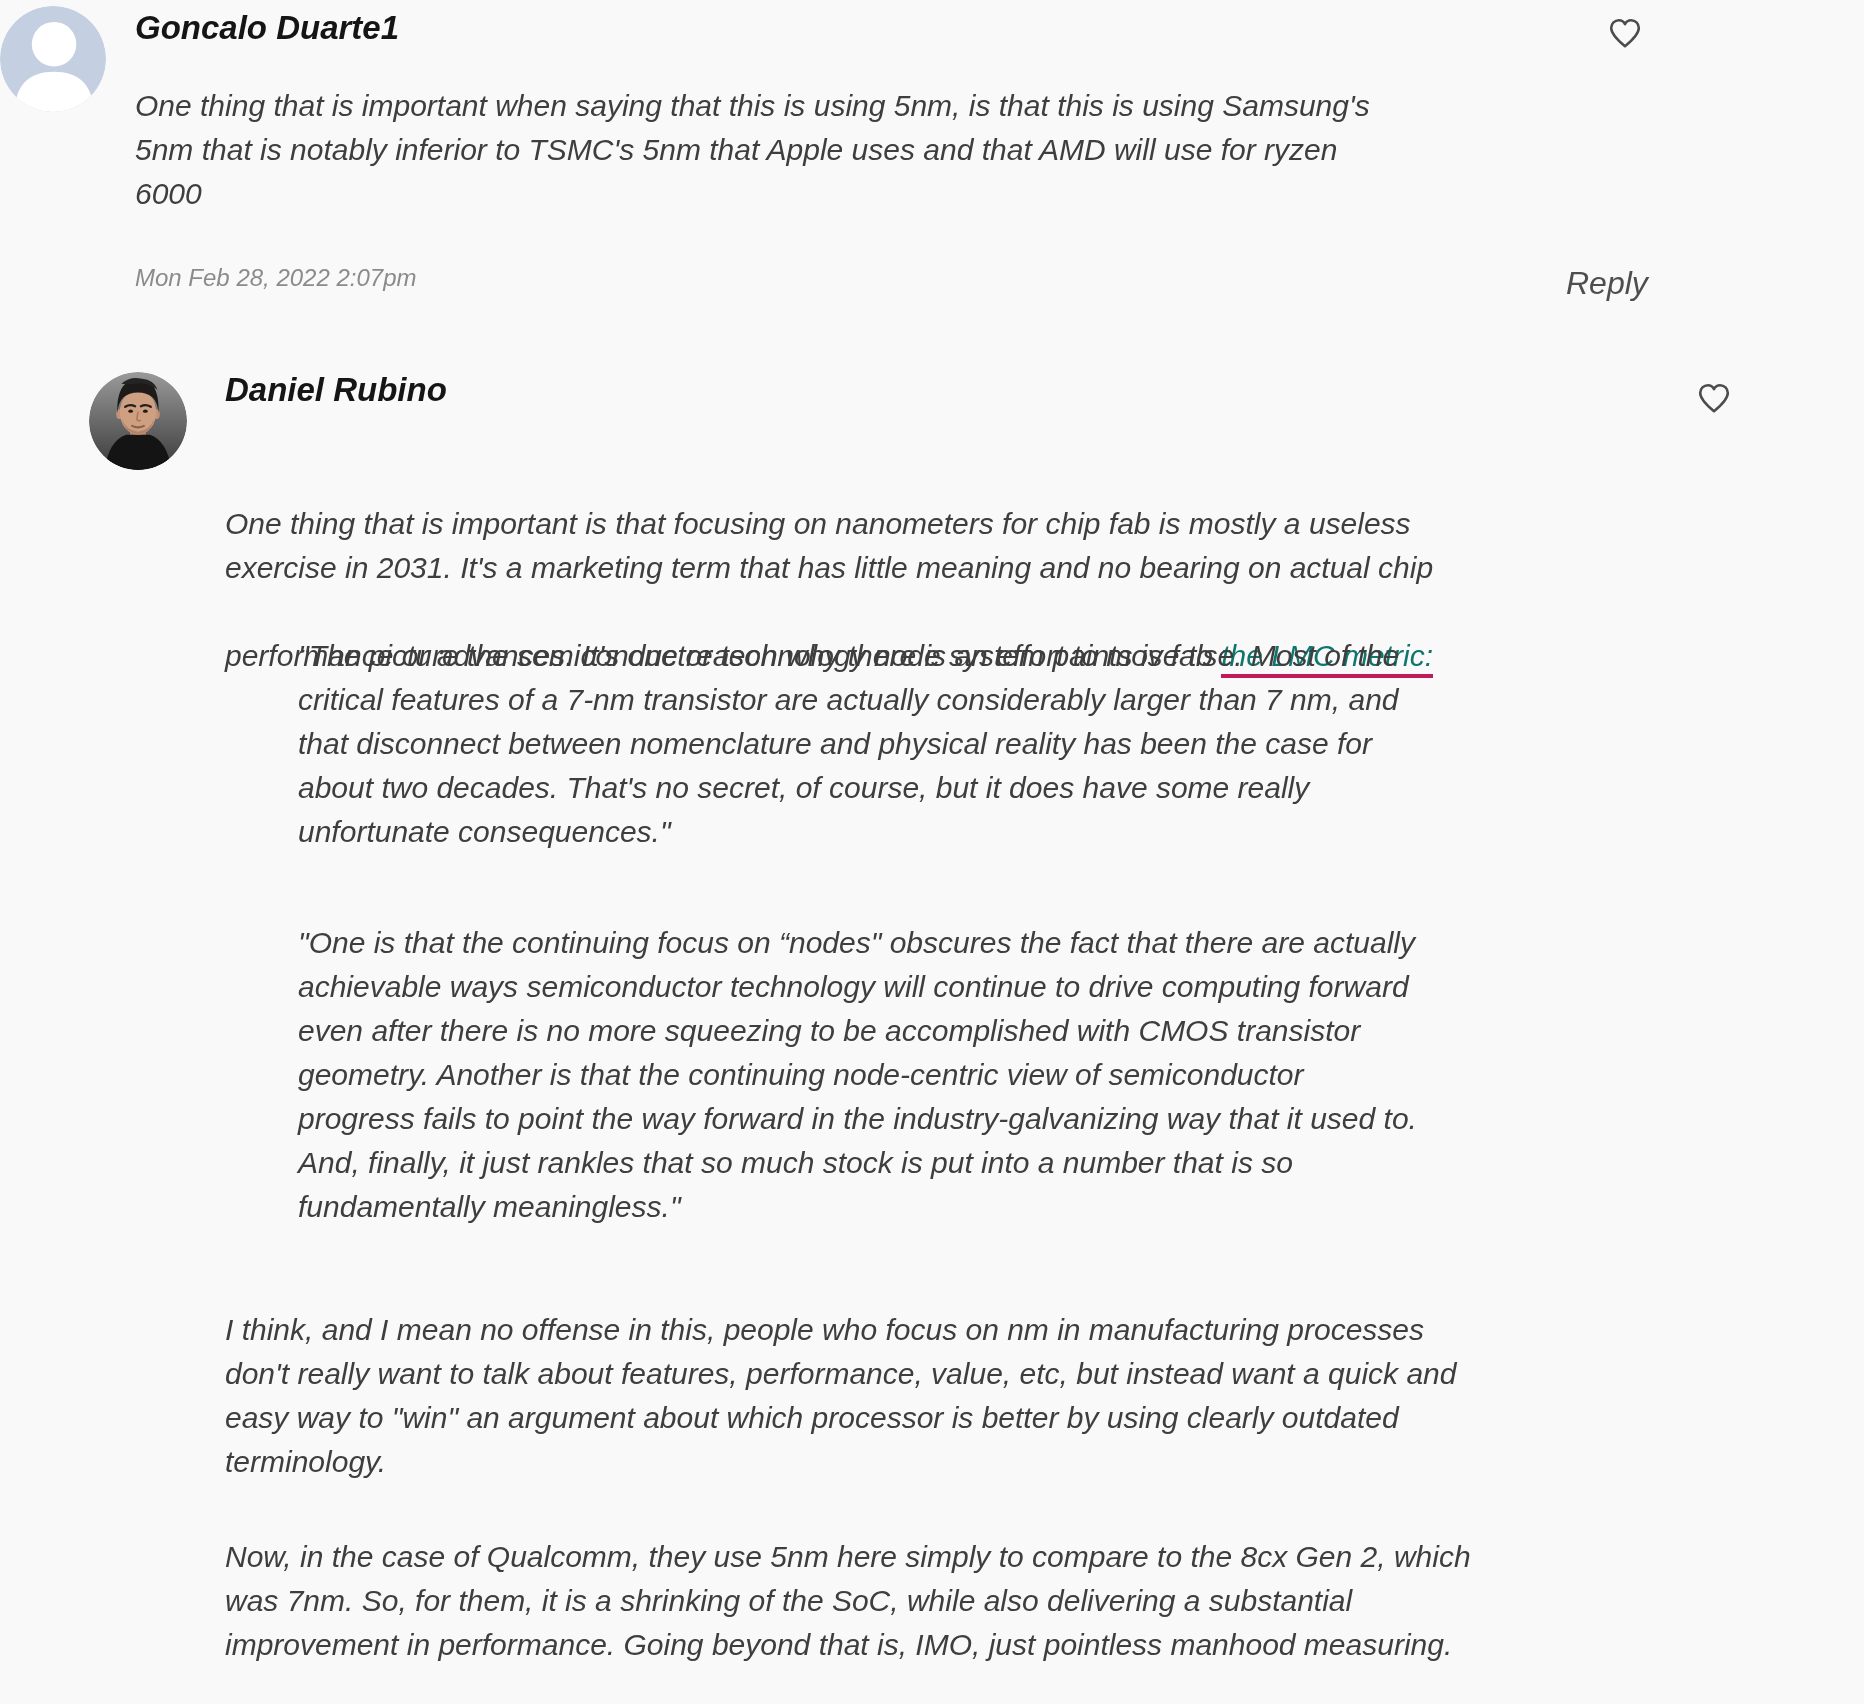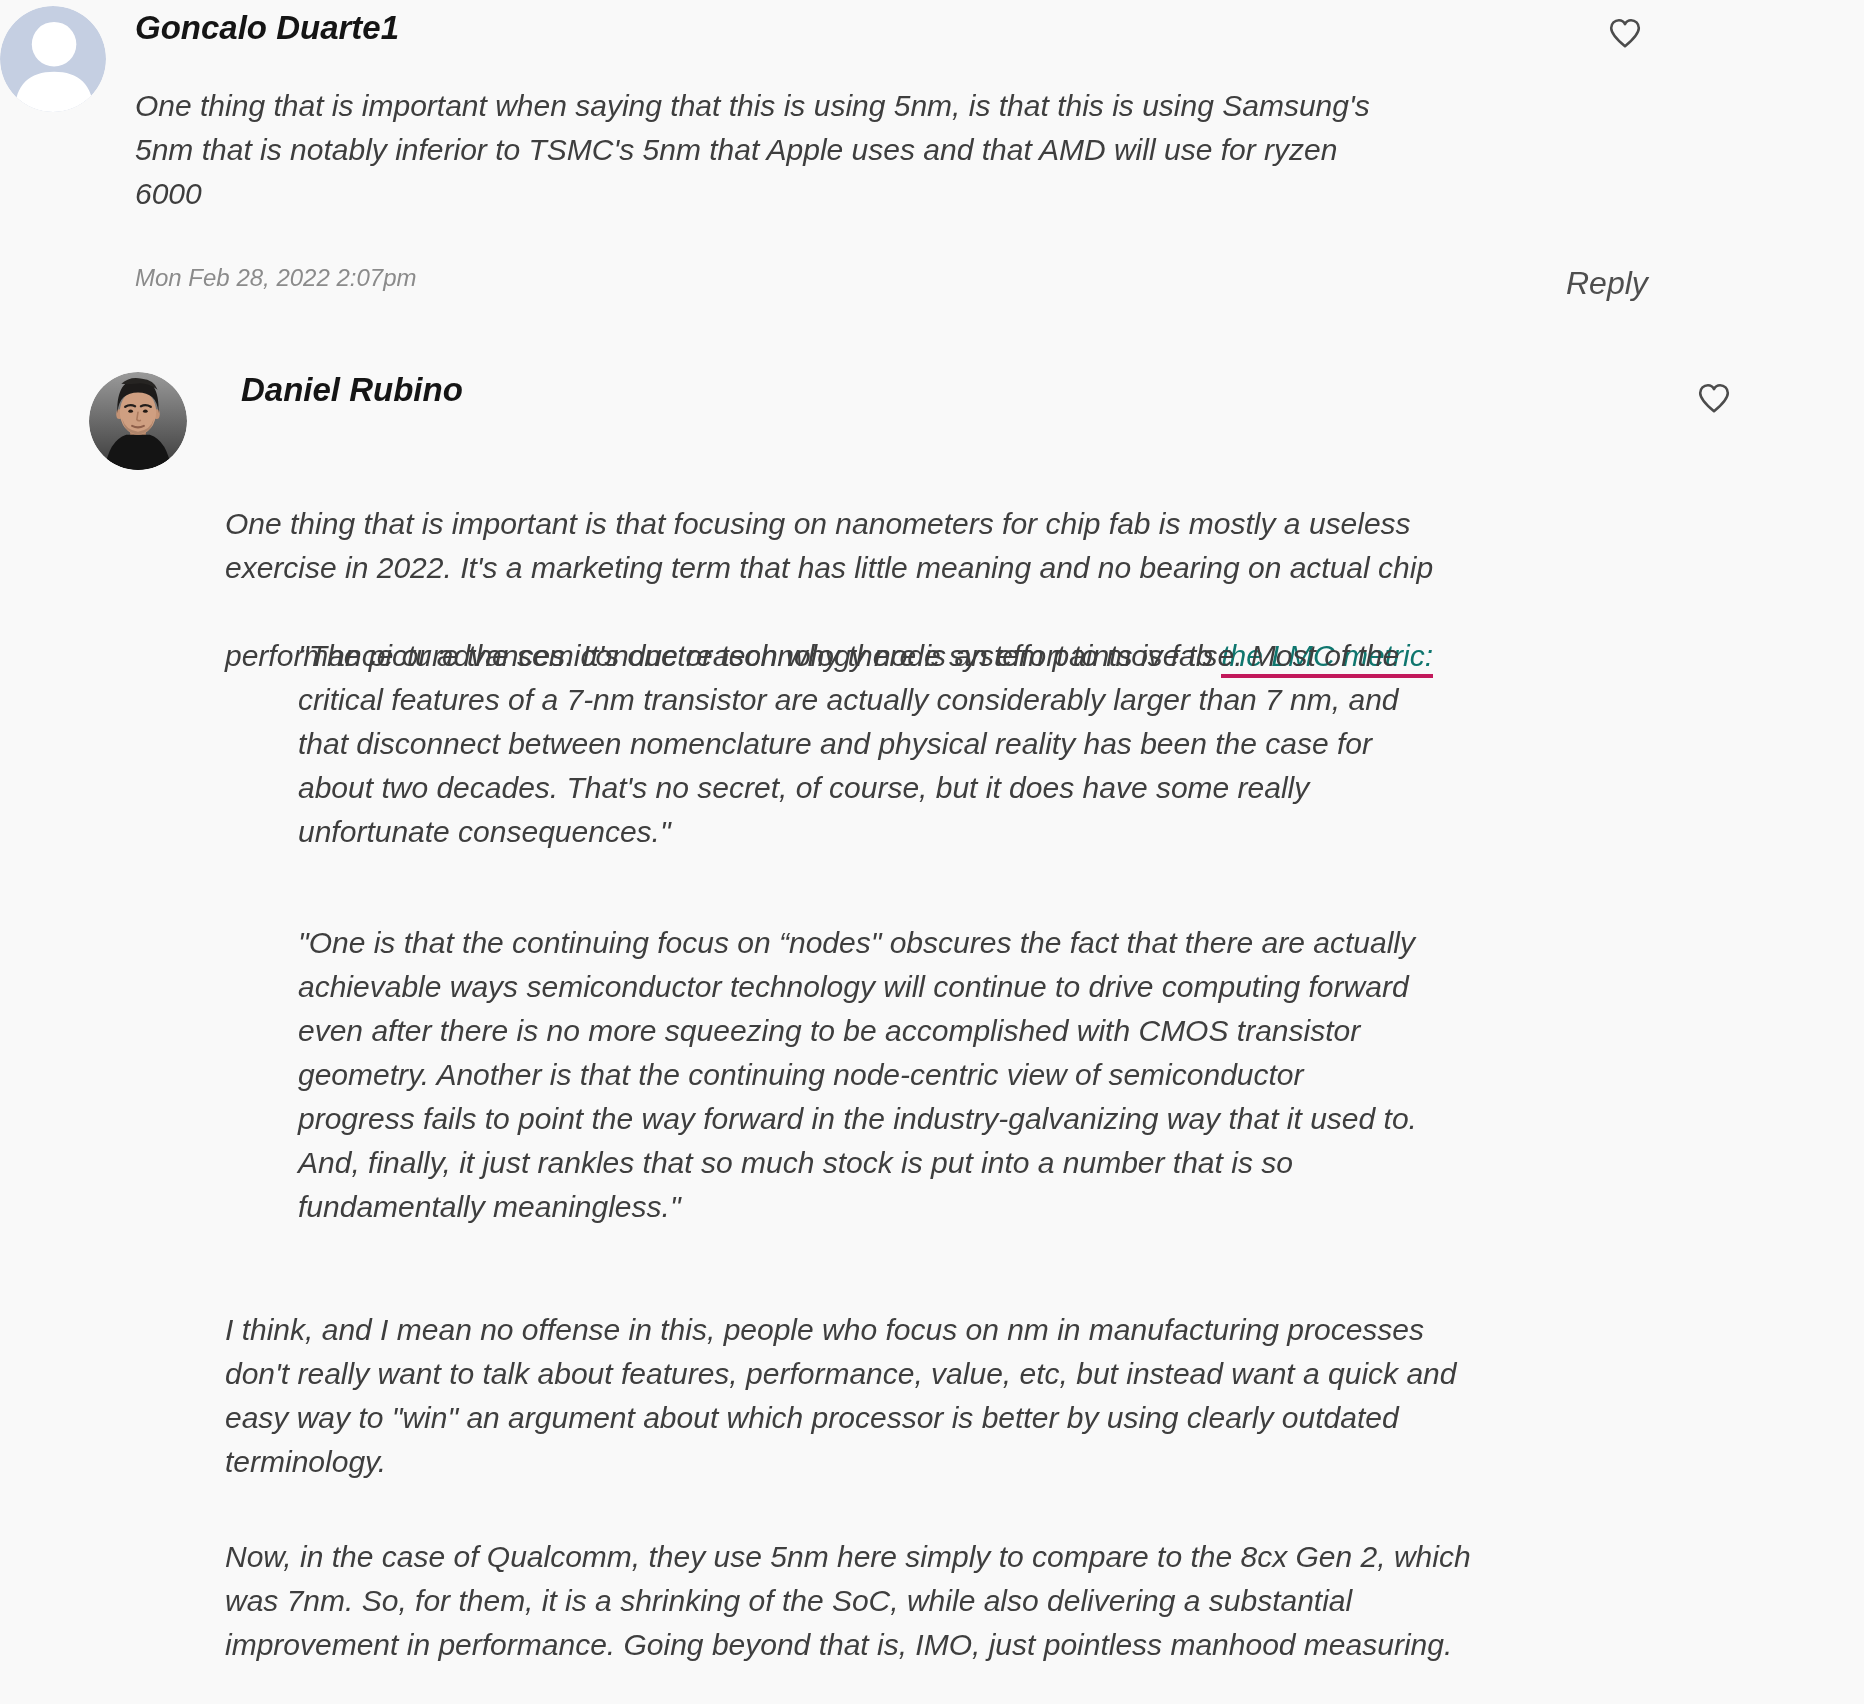--- a/index.html
+++ b/index.html
@@ -108,33 +108,33 @@
             <path d="M53 35 Q58 32.5 63 35.5" stroke="#241f1c" stroke-width="2.4" fill="none" stroke-linecap="round"></path>
             <ellipse cx="42.5" cy="40" rx="2.4" ry="1.7" fill="#231a14"></ellipse>
             <ellipse cx="57.5" cy="40" rx="2.4" ry="1.7" fill="#231a14"></ellipse>
             <path d="M50 41 L48.8 48.5 Q50 50.3 52.4 49.4" stroke="#ab7a5e" stroke-width="1.6" fill="none" stroke-linecap="round"></path>
             <path d="M44 55 Q50 58 56 55" stroke="#8e5f4a" stroke-width="2.2" fill="none" stroke-linecap="round"></path>
           </g>
         </svg>
       </span>
     </div>
 
-    <div class="author" style="left:241px;top:370px;">Daniel Rubino</div>
+    <div class="author" style="left:225px;top:370px;">Daniel Rubino</div>
 
     <div class="like" style="left:1696px;top:382px;">
       <span>
         <svg viewBox="0 0 32 32">
           <path d="M16 27.5 C7.5 20.5 3 15.3 3 10.3 C3 6.1 6.3 3 10.3 3 C12.8 3 15 4.6 16 6.7 C17 4.6 19.2 3 21.7 3 C25.7 3 29 6.1 29 10.3 C29 15.3 24.5 20.5 16 27.5 Z" fill="none" stroke="#4c4c4c" stroke-width="2.4" stroke-linejoin="round"></path>
         </svg>
       </span>
     </div>
 
     <div class="txt" style="left:225px;top:458px;width:1530px;">
       <span>One thing that is important is that focusing on nanometers for chip fab is mostly a useless
-exercise in 2022. It's a marketing term that has little meaning and no bearing on actual chip</span><br>
+exercise in 2031. It's a marketing term that has little meaning and no bearing on actual chip</span><br>
       <span>performance or advances. It's one reason why there is an effort to move to </span><a class="lmc-link" href="#">the LMC metric</a><span class="lmc-link" style="cursor:default;">:</span>
     </div>
 
     <div class="txt" style="left:298px;top:634px;width:1430px;">"The picture the semiconductor technology node system paints is false. Most of the
 critical features of a 7-nm transistor are actually considerably larger than 7 nm, and
 that disconnect between nomenclature and physical reality has been the case for
 about two decades. That's no secret, of course, but it does have some really
 unfortunate consequences."</div>
 
     <div class="txt" style="left:298px;top:921px;width:1440px;">"One is that the continuing focus on “nodes" obscures the fact that there are actually

